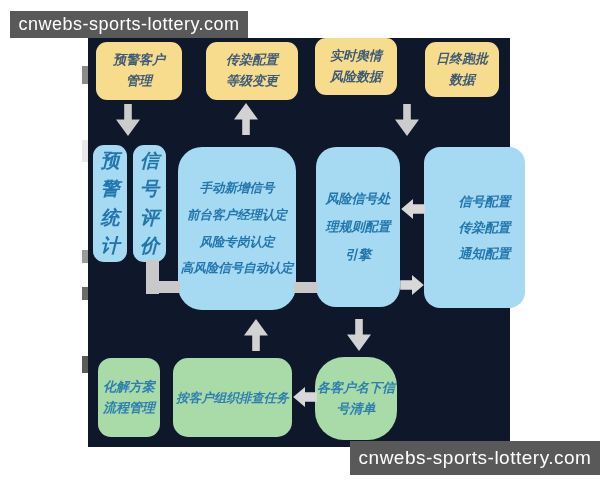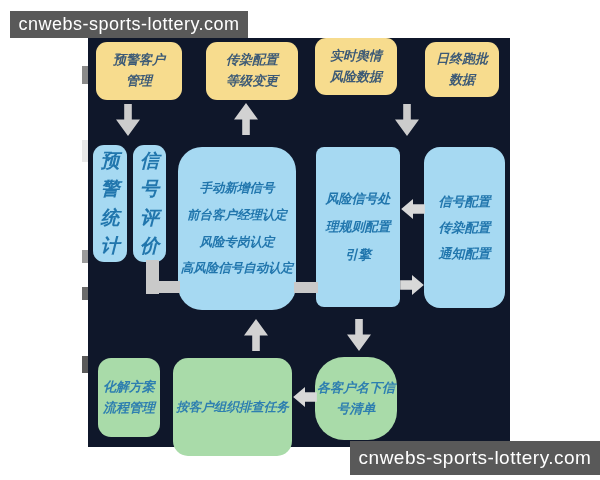--- a/index.html
+++ b/index.html
@@ -21,21 +21,21 @@
     font-style:italic;
   }
   .box {
     position:absolute; display:flex; align-items:center; justify-content:center;
     text-align:center; white-space:pre-line; font-weight:700;
   }
   .yellow { background:#f7dc8e; color:#3d5a76; border-radius:11px; font-size:13px; line-height:1.6; }
   .blue   { background:#a6d9f2; color:#2176ad; border-radius:11px; font-size:19px; line-height:1.55; }
   .green  { background:#a9dba9; color:#2e7fb0; border-radius:13px; font-size:13px; line-height:1.6; }
   .big-blue  { border-radius:24px; font-size:12.5px; line-height:2.15; }
-  .engine    { border-radius:8px; font-size:13px;   line-height:2.15; }
+  .engine    { border-radius:20px; font-size:13px;   line-height:2.15; }
   .config    { border-radius:16px; font-size:13px;   line-height:2.0;  }
   .tall      { line-height:1.5; }
   .mid-green { border-radius:15px; font-size:12.5px; }
   .arrow { position:absolute; }
   .rot180 { transform:rotate(180deg); }
   .flipx  { transform:scaleX(-1); }
   .connector { position:absolute; background:#c9c9c9; }
   .artifact  { position:absolute; }
 </style>
 </head>
@@ -94,21 +94,21 @@
     </div>
     <div class="box blue tall" style="left:45px;top:107px;width:33px;height:117px;">
       <span>信号
 评价</span>
     </div>
     <div class="box blue engine" style="left:228px;top:109px;width:84px;height:160px;">
       <span>风险信号处
 理规则配置
 引擎</span>
     </div>
-    <div class="box blue config" style="left:336px;top:109px;width:81px;height:161px;">
+    <div class="box blue config" style="left:336px;top:109px;width:81px;height:161px;padding-left:20px;">
       <span>信号配置
 传染配置
 通知配置</span>
     </div>
 
     <div class="connector" style="left:58px;top:222px;width:13px;height:34px;"></div>
     <div class="connector" style="left:58px;top:243px;width:34px;height:12px;"></div>
     <div class="connector" style="left:206px;top:244px;width:24px;height:11px;"></div>
 
     <svg class="arrow" style="left:313px;top:161px;" width="24" height="20" viewBox="0 0 26 22">
@@ -122,21 +122,21 @@
       <path d="M8.2 0 h7.6 v15.5 h8.2 L12 32 0 15.5 h8.2 z" fill="#d2d2d2"></path>
       </svg>
     <svg class="arrow" style="left:259px;top:278px;" width="24" height="38" viewBox="0 0 24 32">
       <path d="M8.2 0 h7.6 v15.5 h8.2 L12 32 0 15.5 h8.2 z" fill="#d2d2d2"></path>
       </svg>
 
     <div class="box green" style="left:10px;top:320px;width:62px;height:79px;">
       <span>化解方案
 流程管理</span>
     </div>
-    <div class="box green mid-green" style="left:85px;top:320px;width:119px;height:98px;">
+    <div class="box green mid-green" style="left:85px;top:320px;width:119px;height:79px;">
       <span>按客户组织排查任务</span>
     </div>
     <div class="box green" style="left:227px;top:319px;width:82px;height:83px;border-radius:29px;">
       <span>各客户名下信
 号清单</span>
     </div>
 
     <svg class="arrow" style="left:205px;top:349px;" width="24" height="20" viewBox="0 0 26 22">
       <path d="M0 11 L13 0 v5.8 h13 v10.4 h-13 V22 z" fill="#d8d8d8"></path>
       </svg>

